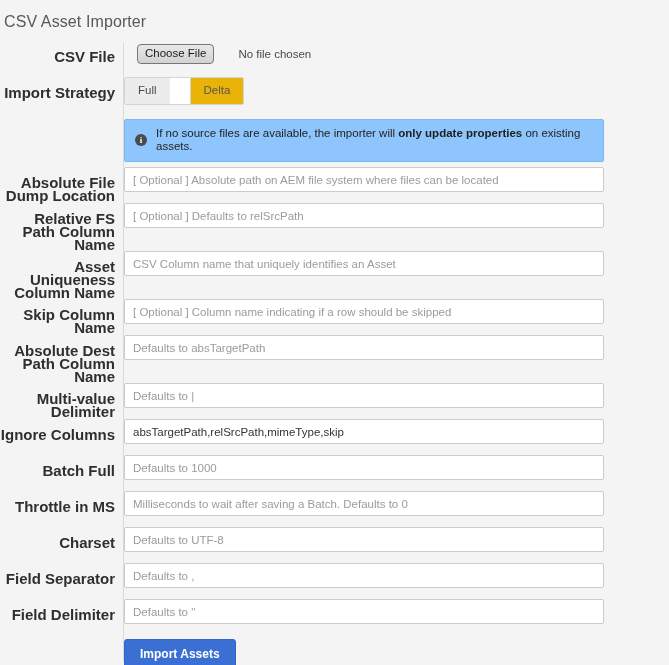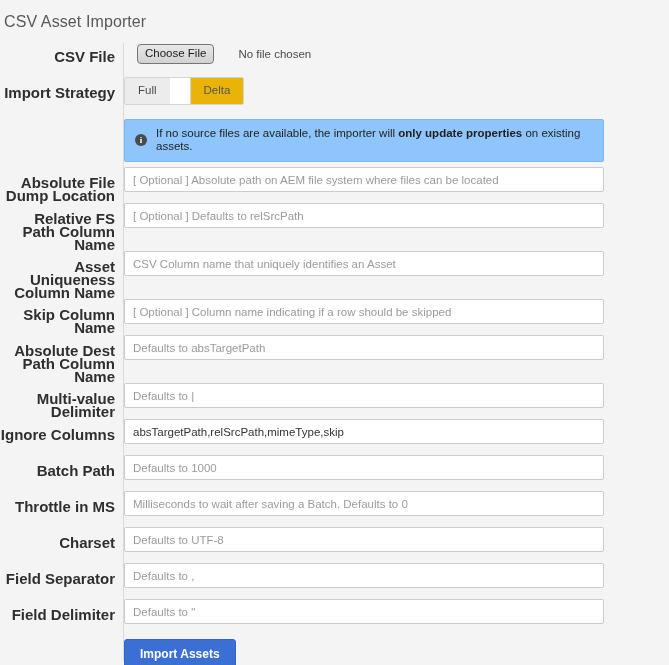--- a/index.html
+++ b/index.html
@@ -261,21 +261,21 @@
           <input type="text" class="txt-input" placeholder="Defaults to |" style="">
         </div>
       </div>
       <div class="form-row">
         <div class="form-label">Ignore Columns</div>
         <div class="form-field">
           <input type="text" class="txt-input" placeholder="" value="absTargetPath,relSrcPath,mimeType,skip" style="">
         </div>
       </div>
       <div class="form-row">
-        <div class="form-label">Batch Path</div>
+        <div class="form-label">Batch Full</div>
         <div class="form-field">
           <input type="text" class="txt-input" placeholder="Defaults to 1000" style="">
         </div>
       </div>
       <div class="form-row">
         <div class="form-label">Throttle in MS</div>
         <div class="form-field">
           <input type="text" class="txt-input" placeholder="Milliseconds to wait after saving a Batch. Defaults to 0" style="">
         </div>
       </div>

